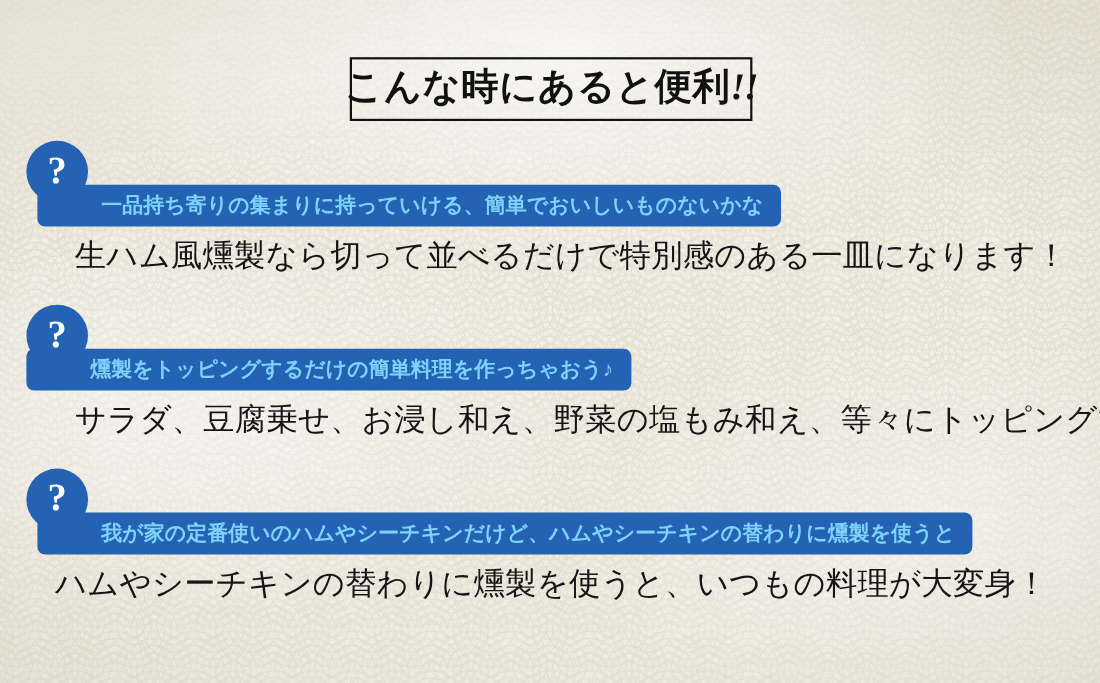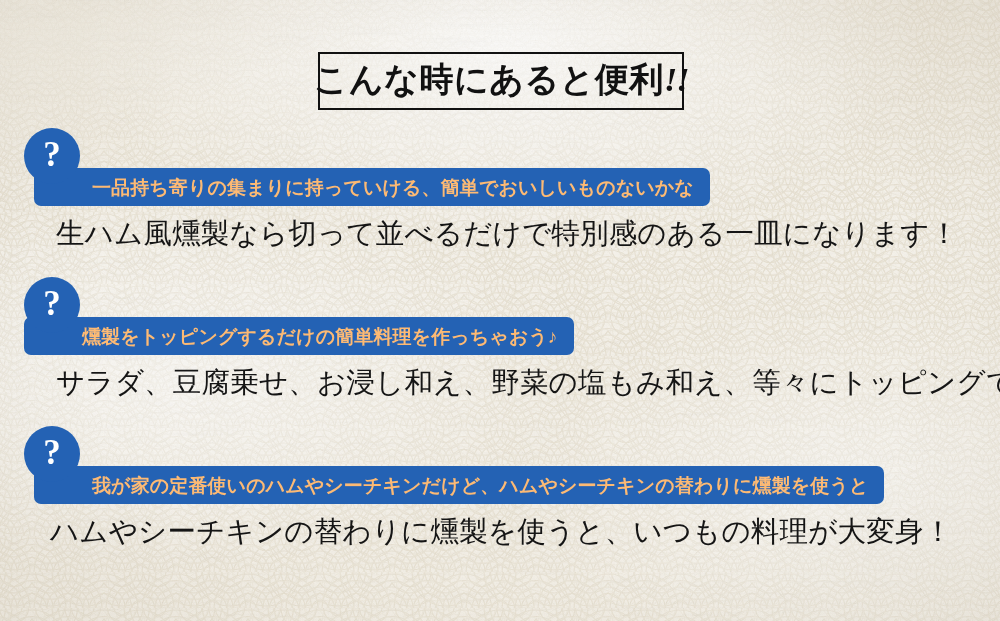--- a/index.html
+++ b/index.html
@@ -130,29 +130,29 @@
     padding-right:16px;
   }
   .qa-1 .q-banner { left:34px; }
   .qa-2 .q-banner { left:24px; }
   .qa-3 .q-banner { left:34px; }
 
   .q-text {
     font-family:"Liberation Sans", sans-serif;
     font-weight:700;
     font-size:19px;
-    color:#fdba74;
+    color:#7dd3fc;
     white-space:nowrap;
     letter-spacing:0.1px;
     line-height:1;
   }
 
   .a-text {
     position:absolute;
-    left:56px;
+    left:68px;
     top:90px;
     font-family:"Liberation Serif", serif;
     font-weight:400;
     font-size:28.5px;
     color:#151515;
     white-space:nowrap;
     letter-spacing:0.2px;
     line-height:1.15;
   }
   .qa-3 .a-text { left:50px; }

